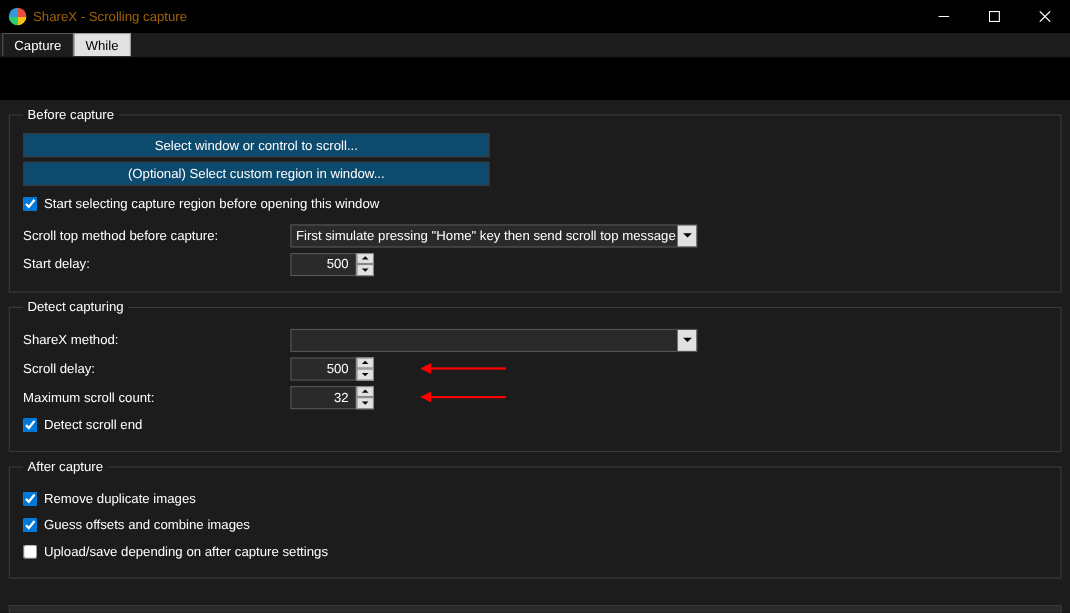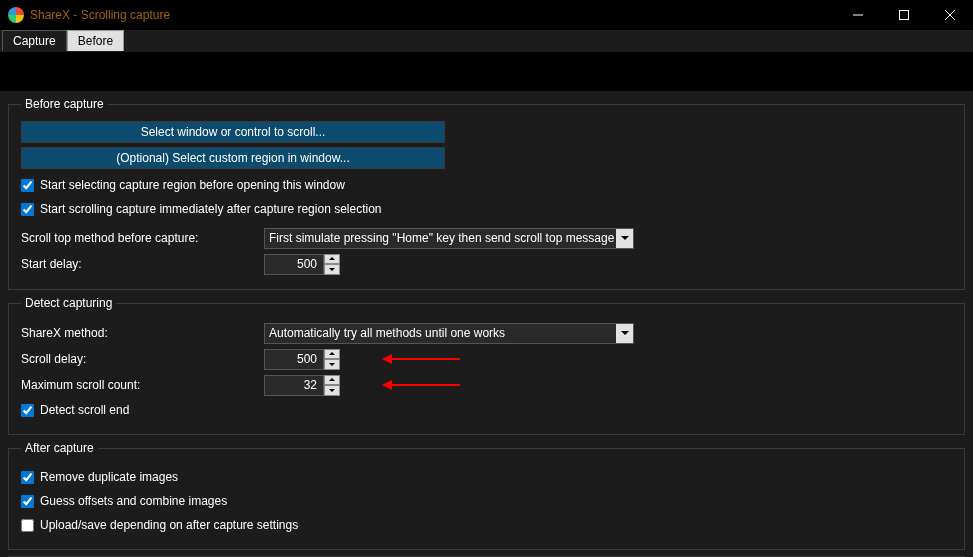--- a/index.html
+++ b/index.html
@@ -136,36 +136,32 @@
   <div class="winbtn">
     <svg width="10" height="10">
         <line x1="0" y1="0" x2="10" y2="10" stroke-width="1"></line>
         <line x1="10" y1="0" x2="0" y2="10" stroke-width="1"></line>
       </svg>
   </div>
 </div>
 
 <div class="tabstrip">
   <div class="tab active">Capture</div>
-  <div class="tab inactive">Before</div>
+  <div class="tab inactive">While</div>
 </div>
 
 <div class="content">
 
   <fieldset class="group">
     <legend>Before capture</legend>
     <div class="btnwide">Select window or control to scroll...</div>
     <div class="btnwide">(Optional) Select custom region in window...</div>
     <div class="row">
       <input type="checkbox" class="chk" checked="" style="">
       <span class="lbl">Start selecting capture region before opening this window</span>
-    </div>
-    <div class="row">
-      <input type="checkbox" class="chk" checked="" style="">
-      <span class="lbl">Start scrolling capture immediately after capture region selection</span>
     </div>
     <div style="height:4px"></div>
     <div class="formrow">
       <div class="flabel">Scroll top method before capture:</div>
       <div class="select">
         <span>First simulate pressing "Home" key then send scroll top message</span>
         <div class="selbtn"></div>
       </div>
     </div>
     <div class="formrow">
@@ -178,21 +174,20 @@
         </div>
       </div>
     </div>
   </fieldset>
 
   <fieldset class="group">
     <legend>Detect capturing</legend>
     <div class="formrow">
       <div class="flabel">ShareX method:</div>
       <div class="select">
-        <span>Automatically try all methods until one works</span>
         <div class="selbtn"></div>
       </div>
     </div>
     <div class="formrow">
       <div class="flabel">Scroll delay:</div>
       <div class="spinner">
         <input type="text" value="500" style="">
         <div class="spinbtns">
           <div class="sbtn up"></div>
           <div class="sbtn down"></div>

